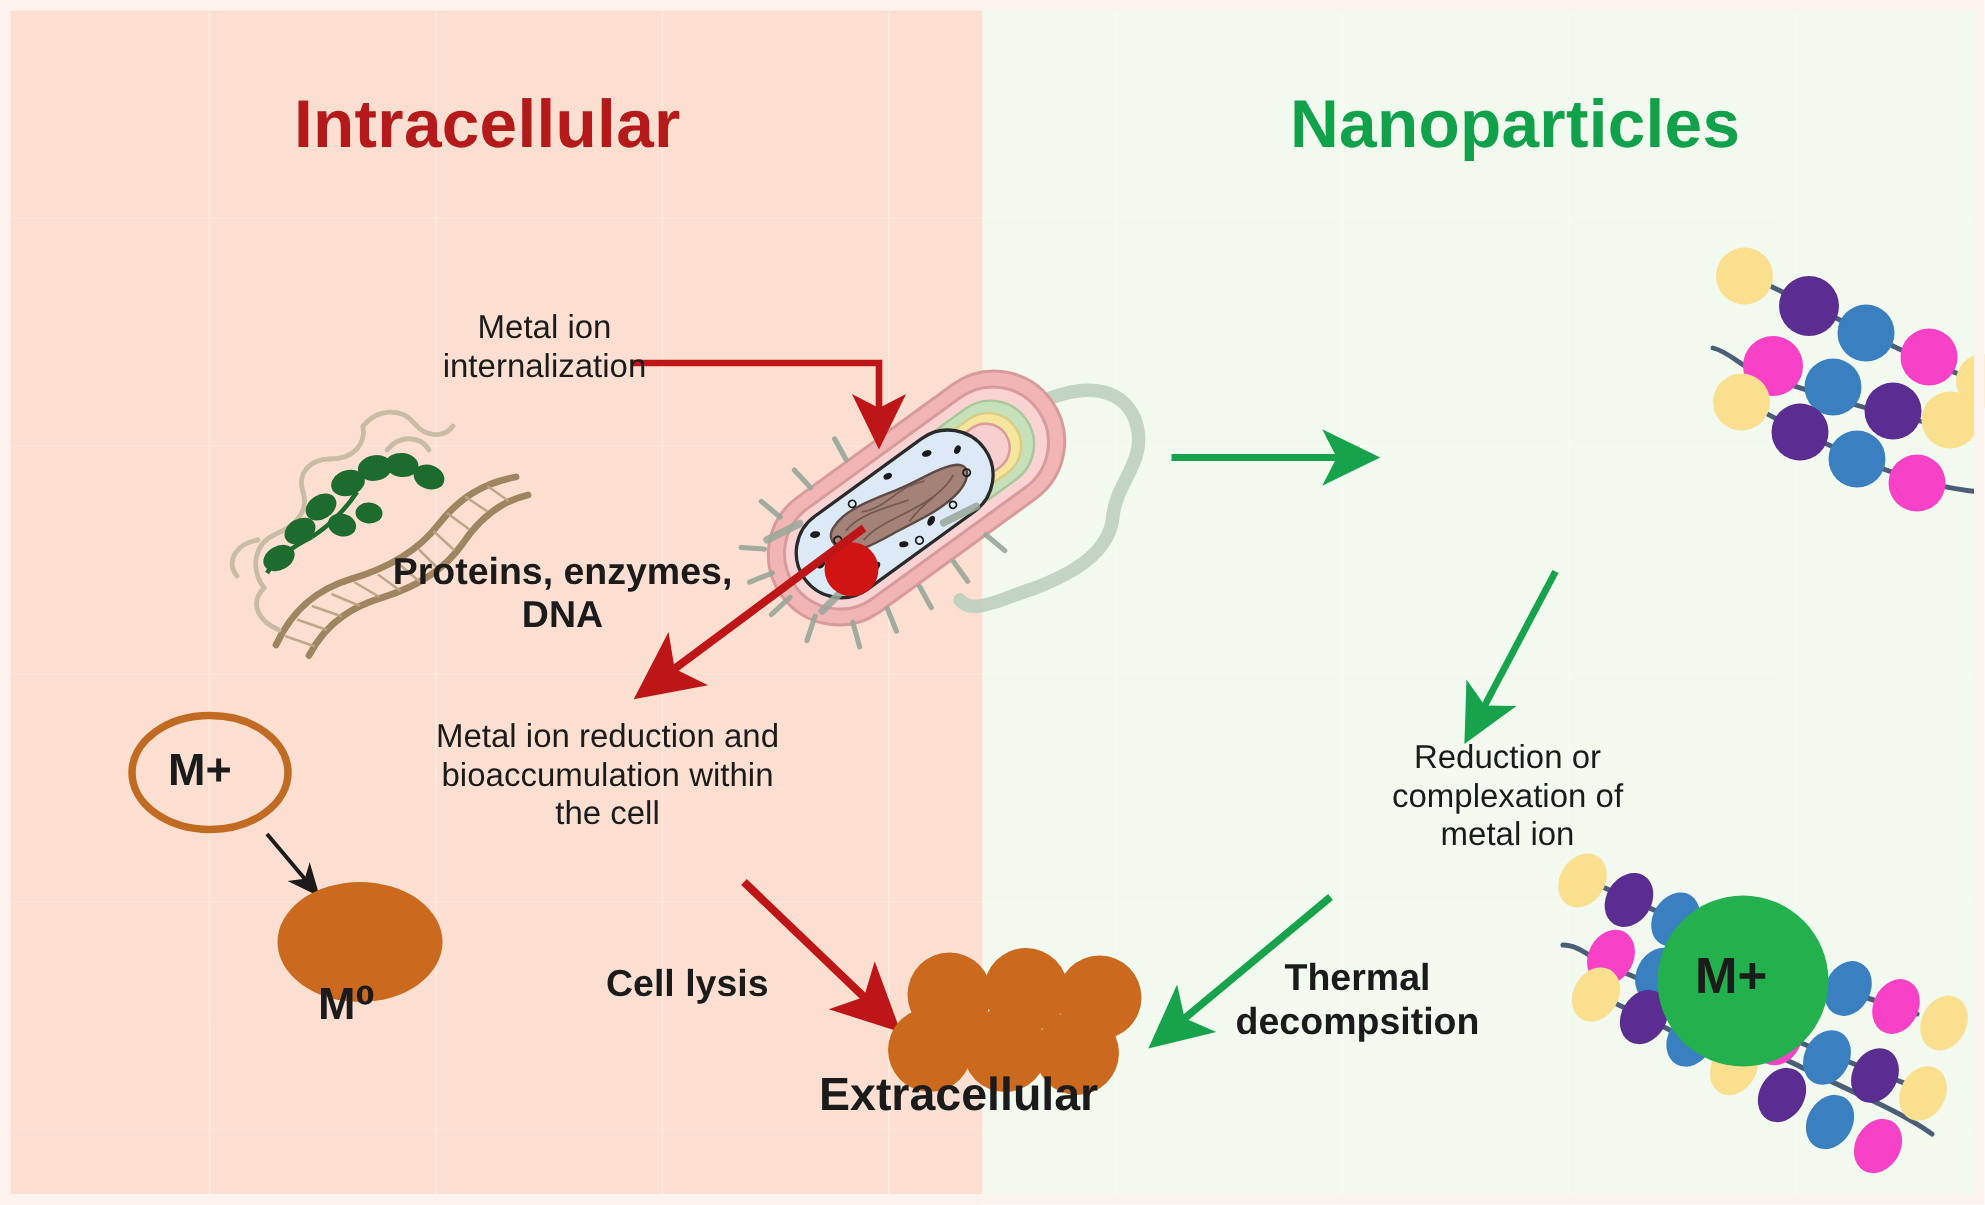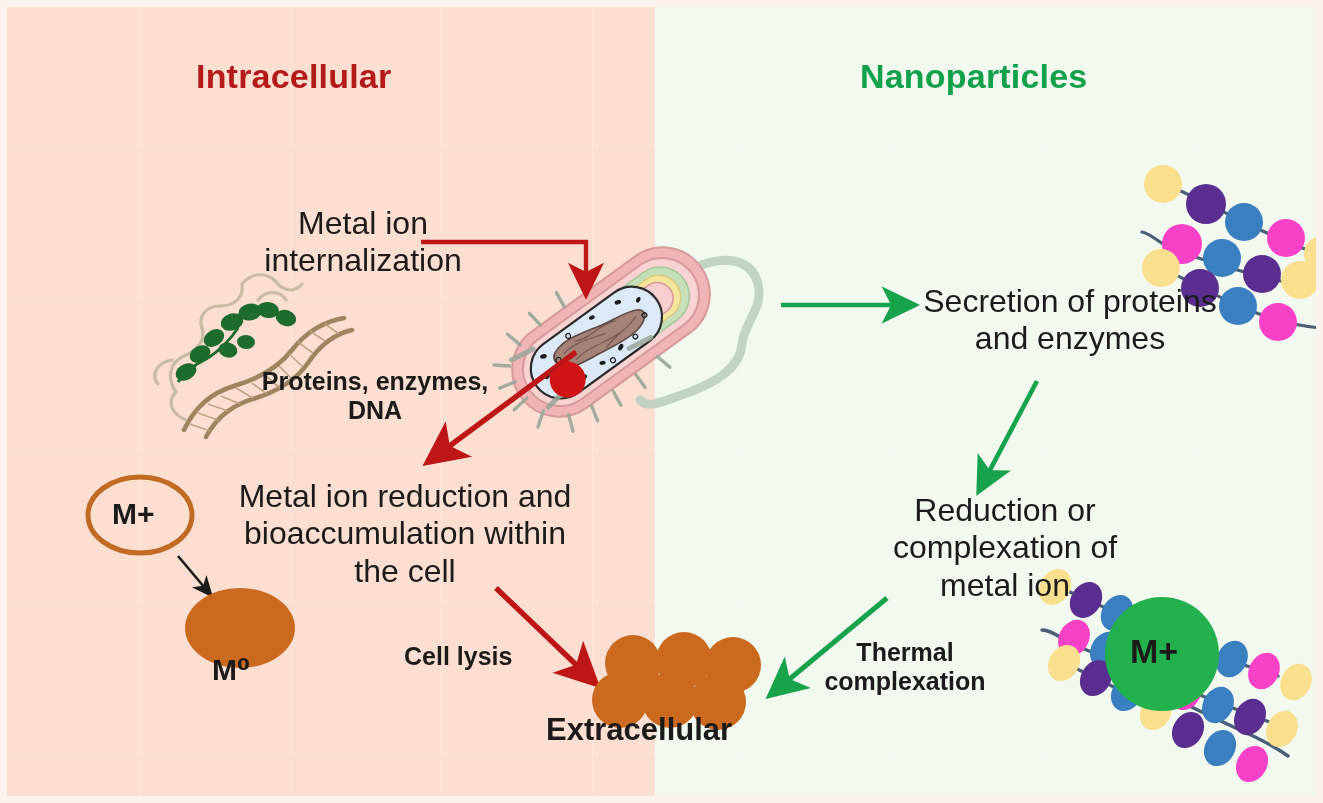--- a/index.html
+++ b/index.html
@@ -29,25 +29,25 @@
     background-position:-12px -7px;
     opacity:.75;
   }
   .lbl{
     position:absolute;
     color:#1b1b1b;
     line-height:1.17;
     white-space:pre-line;
   }
   .title{
-    font-size:34px;font-weight:bold;letter-spacing:.2px;
+    font-size:45px;font-weight:bold;letter-spacing:.2px;
   }
   #title-intracellular{color:#B51A1A;left:196px;top:57px;}
   #title-extracellular{color:#12A14B;left:860px;top:57px;}
-  .body-txt{font-size:32px;}
+  .body-txt{font-size:22px;}
   .bold-txt{font-size:25px;font-weight:bold;}
   .ctr{text-align:center;}
   svg{position:absolute;left:0;top:0;overflow:visible;}
   #art{width:1323px;height:803px;pointer-events:none;}
   .np{fill:#CB6A1E;}
 </style>
 </head>
 <body>
 
 <div id="stage">
@@ -295,28 +295,26 @@
 DNA</div>
 
   <div class="lbl body-txt ctr" style="left:215px;top:478px;width:380px;">Metal ion reduction and
 bioaccumulation within
 the cell</div>
 
   <div class="lbl bold-txt" style="left:404px;top:642px;">Cell lysis</div>
 
   <div class="lbl" style="left:546px;top:712px;font-size:31px;font-weight:bold;">Extracellular</div>
 
-  <div class="lbl body-txt ctr" style="left:920px;top:283px;width:300px;">Secretion of proteins
-and enzymes</div>
 
   <div class="lbl body-txt ctr" style="left:860px;top:492px;width:290px;">Reduction or
 complexation of
 metal ion</div>
 
   <div class="lbl bold-txt ctr" style="left:800px;top:638px;width:210px;">Thermal
-complexation</div>
+decompsition</div>
 
   <div class="lbl" style="left:112px;top:496px;font-size:30px;font-weight:bold;">M+</div>
   <div class="lbl" style="left:212px;top:609px;font-size:30px;font-weight:bold;margin-top:43px;">M⁰</div>
   <div class="lbl" style="left:1130px;top:632px;font-size:34px;font-weight:bold;">M+</div>
 
   <div id="panel-border"></div>
 </div>
 
 </body></html>

